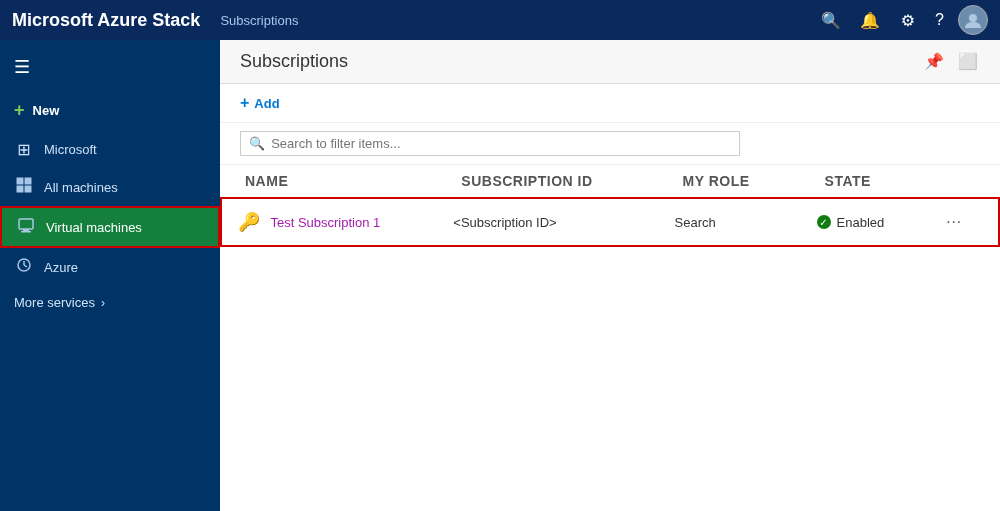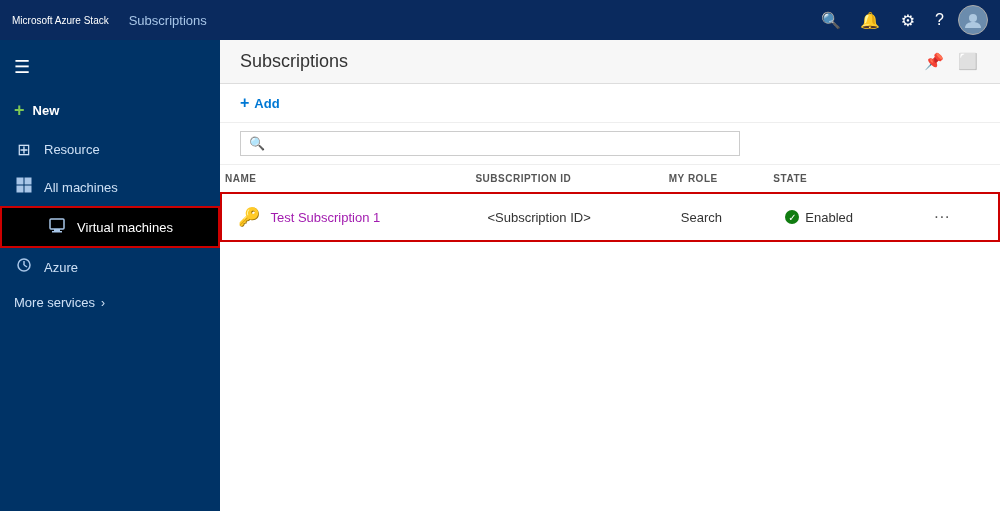--- a/index.html
+++ b/index.html
@@ -9,22 +9,22 @@
     .top-header {
       display: flex;
       align-items: center;
       background: #0a2a5e;
       height: 40px;
       padding: 0 12px;
       color: #fff;
       position: relative;
     }
     .top-header-brand {
-      font-size: 10px;
-      font-weight: 400;
+      font-size: 18px;
+      font-weight: 700;
       color: #fff;
       white-space: nowrap;
     }
     .top-header-title {
       font-size: 13px;
       color: #a8c6e8;
       margin-left: 20px;
     }
     .top-header-actions {
       display: flex;
@@ -200,23 +200,23 @@
     }
     .data-table {
       width: 100%;
       border-collapse: collapse;
     }
     .data-table thead tr {
       background: #fff;
       border-bottom: 1px solid #ddd;
     }
     .data-table thead th {
-      padding: 8px 4px;
+      padding: 8px 24px;
       text-align: left;
-      font-size: 10px;
+      font-size: 14px;
       font-weight: 600;
       color: #555;
       letter-spacing: 0.5px;
       text-transform: uppercase;
     }
     .data-table tbody tr {
       border-bottom: 1px solid #f0f0f0;
     }
     .data-table tbody td {
       padding: 12px 16px;
@@ -285,37 +285,37 @@
   <div class="sidebar">
     <div class="sidebar-hamburger">☰</div>
 
     <div class="sidebar-new">
       <span class="plus-icon">+</span>
       <span>New</span>
     </div>
 
     <div class="sidebar-item">
       <span class="sidebar-item-icon">⊞</span>
-      <span>Resource</span>
+      <span>Microsoft</span>
     </div>
 
     <div class="sidebar-item">
       <span class="sidebar-item-icon">
         <svg width="16" height="16" viewBox="0 0 16 16" fill="none">
           <rect x="1" y="1" width="6" height="6" fill="#a8c6e8" stroke="#a8c6e8"></rect>
           <rect x="9" y="1" width="6" height="6" fill="#a8c6e8" stroke="#a8c6e8"></rect>
           <rect x="1" y="9" width="6" height="6" fill="#a8c6e8" stroke="#a8c6e8"></rect>
           <rect x="9" y="9" width="6" height="6" fill="#a8c6e8" stroke="#a8c6e8"></rect>
         </svg>
       </span>
       <span>All machines</span>
     </div>
 
 
-    <div class="sidebar-item active" style="border: 2px solid #cc0000; background: #000000; justify-content: center;">
+    <div class="sidebar-item active" style="border: 2px solid #cc0000; background: #15803d;">
       <span class="sidebar-item-icon">
         <svg width="16" height="16" viewBox="0 0 16 16">
           <rect x="1" y="2" width="14" height="10" rx="1" fill="none" stroke="#a8c6e8" stroke-width="1.5"></rect>
           <rect x="5" y="12" width="6" height="2" fill="#a8c6e8"></rect>
           <rect x="3" y="14" width="10" height="1.5" fill="#a8c6e8"></rect>
         </svg>
       </span>
       <span>Virtual machines</span>
     </div>
 
@@ -349,20 +349,21 @@
     <div class="toolbar">
       <div class="toolbar-add-btn">
         <span style="font-size:16px; font-weight:700; color:#0078d4;">+</span>
         <span>Add</span>
       </div>
     </div>
 
     <div class="search-bar">
       <div class="search-input-wrap">
         <span class="search-icon">🔍</span>
+        <input type="text" placeholder="Search to filter items..." style="">
       </div>
     </div>
 
     <div class="table-area">
       <table class="data-table">
         <thead>
           <tr>
             <th>NAME</th>
             <th>SUBSCRIPTION ID</th>
             <th>MY ROLE</th>

